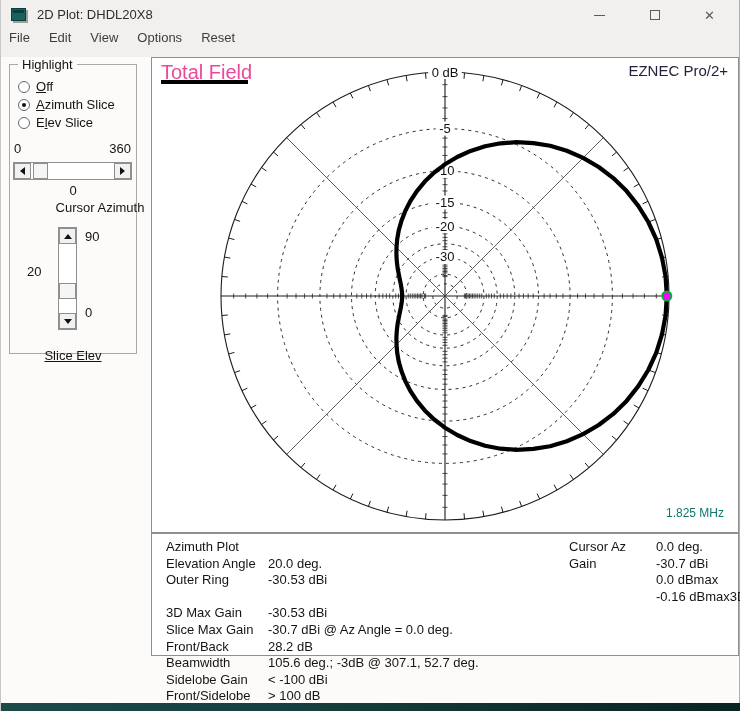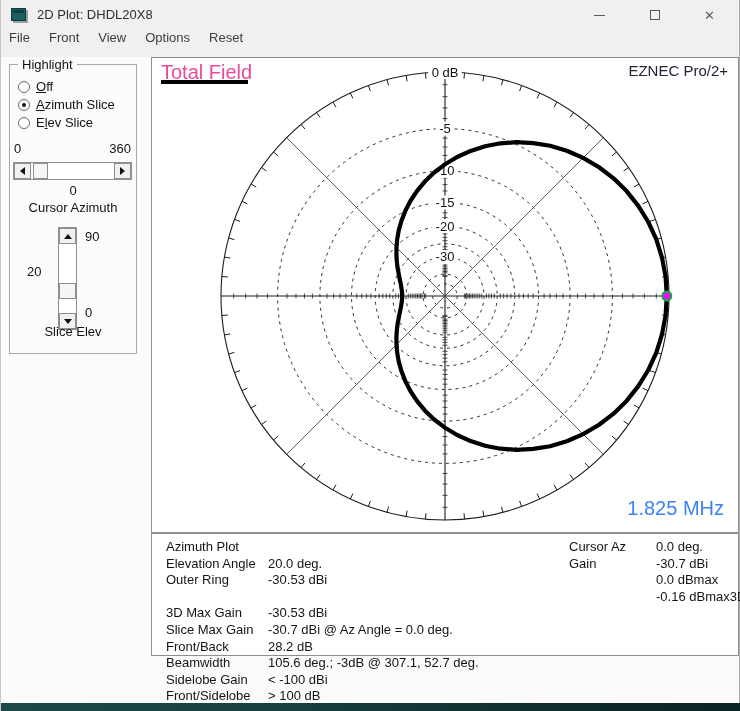--- a/index.html
+++ b/index.html
@@ -69,21 +69,21 @@
     border-top:5px solid #111; }
   .vs-thumb { position:absolute; left:0; top:55px; width:17px; height:16px;
     background:#f5f5f5; border:1px solid #8f8f8f; }
 
   
   .plot-panel { position:absolute; left:150px; top:57px; width:588px; height:476px;
     background:#fff; border:1px solid #8f8f8f; }
   .legend-label { position:absolute; left:9px; top:3px; font-size:20px; color:#ec4899; }
   .legend-line { position:absolute; left:9px; top:22px; width:87px; height:4px; background:#000; }
   .brand-label { position:absolute; right:10px; top:4px; font-size:15px; color:#23233a; }
-  .freq-label { position:absolute; right:14px; bottom:12px; font-size:20px; color:#3b82f6; }
+  .freq-label { position:absolute; right:14px; bottom:12px; font-size:12px; color:#0f766e; }
   #polar { position:absolute; left:0; top:0; }
 
   
   .info-panel { position:absolute; left:150px; top:533px; width:588px; height:123px;
     background:#fff; border:1px solid #8f8f8f; }
   .info-left { position:absolute; left:14px; top:5px; }
   .info-right { position:absolute; left:385px; top:5px; }
   .info-row { display:flex; height:16.6px; font-size:13px; color:#151515; }
   .info-row .il { width:102px; flex:none; }
   .info-right .info-row .il { width:87px;margin-left:32px; }
@@ -109,21 +109,21 @@
         <span class="glyph-max"></span>
       </div>
       <div class="win-btn">
         <span class="glyph-close">✕</span>
       </div>
     </div>
   </div>
 
   <div class="menubar">
     <span class="menu-item">File</span>
-    <span class="menu-item">Front</span>
+    <span class="menu-item">Edit</span>
     <span class="menu-item">View</span>
     <span class="menu-item">Options</span>
     <span class="menu-item">Reset</span>
   </div>
 
   <div class="groupbox"></div>
   <div class="gb-legend">Highlight</div>
   <div id="radio-container">
       <div class="radio-row" style="top: 79px;">
         <span class="radio-circle"></span>
@@ -148,36 +148,36 @@
     <div class="hs-btn hs-left">
       <span class="tri-l"></span>
     </div>
     <div class="hs-thumb"></div>
     <div class="hs-btn hs-right">
       <span class="tri-r"></span>
     </div>
   </div>
 
   <div class="center-lbl" style="top:183px;">0</div>
-  <div class="center-lbl" style="top:200px;">Cursor Azimuth</div>
+  <div class="center-lbl" style="top:200px;margin-left:27px;">Cursor Azimuth</div>
 
   <div class="vscroll">
     <div class="vs-btn vs-up">
       <span class="tri-u"></span>
     </div>
     <div class="vs-thumb"></div>
     <div class="vs-btn vs-down">
       <span class="tri-d"></span>
     </div>
   </div>
 
   <div class="lbl" style="left:84px; top:229px;">90</div>
   <div class="lbl" style="left:26px; top:264px;">20</div>
   <div class="lbl" style="left:84px; top:305px;">0</div>
-  <div class="center-lbl" style="top:324px;">Slice Elev</div>
+  <div class="center-lbl" style="top:348px;text-decoration:underline;">Slice Elev</div>
 
   <div class="plot-panel">
     <svg id="polar" width="586" height="474">
         <circle cx="293" cy="238" r="167.4" fill="none" stroke="#2b2b2b" stroke-width="1" stroke-dasharray="3 4"></circle>
         <circle cx="293" cy="238" r="125.1" fill="none" stroke="#2b2b2b" stroke-width="1" stroke-dasharray="3 4"></circle>
         <circle cx="293" cy="238" r="93.5" fill="none" stroke="#2b2b2b" stroke-width="1" stroke-dasharray="3 4"></circle>
         <circle cx="293" cy="238" r="69.8" fill="none" stroke="#2b2b2b" stroke-width="1" stroke-dasharray="3 4"></circle>
         <circle cx="293" cy="238" r="52.2" fill="none" stroke="#2b2b2b" stroke-width="1" stroke-dasharray="3 4"></circle>
         <circle cx="293" cy="238" r="39.0" fill="none" stroke="#2b2b2b" stroke-width="1" stroke-dasharray="3 4"></circle>
         <circle cx="293" cy="238" r="21.8" fill="none" stroke="#2b2b2b" stroke-width="1" stroke-dasharray="3 4"></circle>

